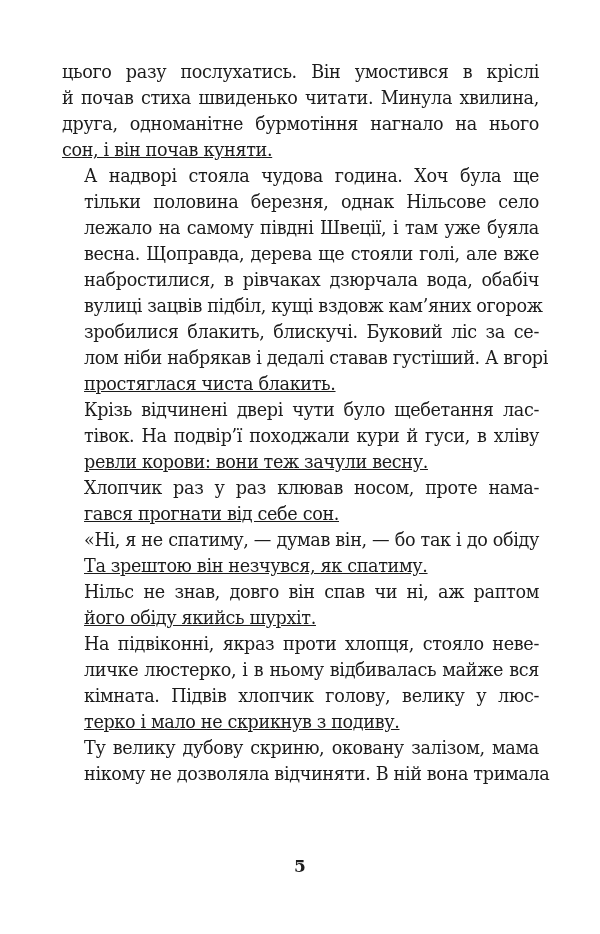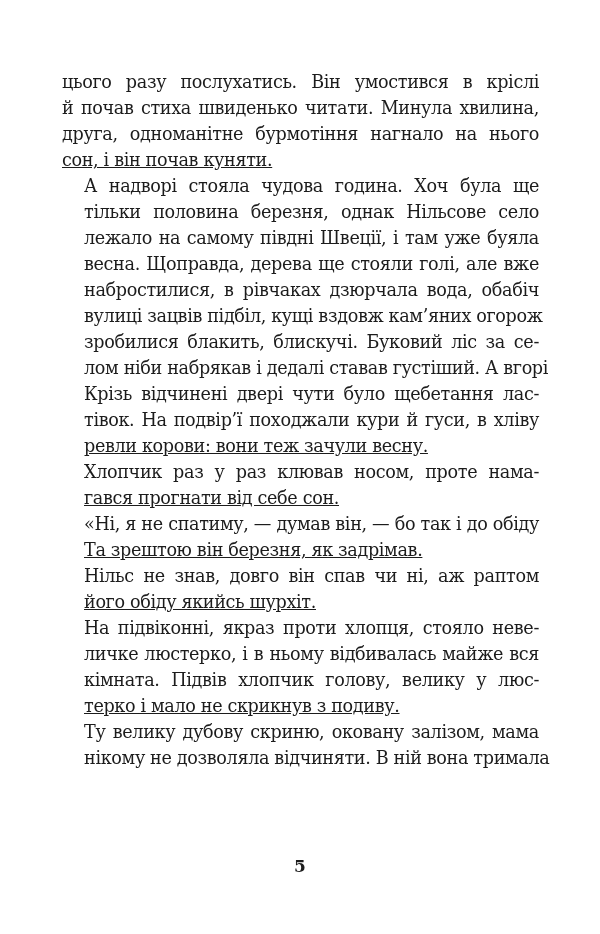--- a/index.html
+++ b/index.html
@@ -1,18 +1,18 @@
 <!DOCTYPE html>
 <html><head>
 <meta charset="utf-8">
 <style>
   html, body { margin: 0; padding: 0; background: #ffffff; }
   body { width: 600px; height: 934px; position: relative; overflow: hidden; }
   .page {
-    position: absolute; left: 62px; top: 69px; width: 477px;
+    position: absolute; left: 62px; top: 59px; width: 477px;
     font-family: "DejaVu Serif", "Liberation Serif", serif;
     font-size: 17.6px; line-height: 26px; color: #1c1c1c;
     letter-spacing: -0.35px;
   }
   .page p { margin: 0; text-align: justify; text-indent: 0; hyphens: manual; }
   .page p.indent { text-indent: 22px; }
   .line { display: block; text-align: justify; text-align-last: justify; white-space: nowrap; }
   .line.last { text-align-last: left; text-decoration: underline; }
   .page-number {
     position: absolute; left: 0; width: 600px; top: 856px; text-align: center;
@@ -32,35 +32,36 @@
   </p>
   <p class="indent">
     <span class="line">А надворі стояла чудова година. Хоч була ще</span>
     <span class="line">тільки половина березня, однак Нільсове село</span>
     <span class="line">лежало на самому півдні Швеції, і там уже буяла</span>
     <span class="line">весна. Щоправда, дерева ще стояли голі, але вже</span>
     <span class="line">набростилися, в рівчаках дзюрчала вода, обабіч</span>
     <span class="line">вулиці зацвів підбіл, кущі вздовж кам’яних огорож</span>
     <span class="line">зробилися блакить, блискучі. Буковий ліс за се-</span>
     <span class="line">лом ніби набрякав і дедалі ставав густіший. А вгорі</span>
+    <span class="line last">простяглася чиста блакить.</span>
   </p>
   <p class="indent">
     <span class="line">Крізь відчинені двері чути було щебетання лас-</span>
     <span class="line">тівок. На подвір’ї походжали кури й гуси, в хліву</span>
     <span class="line last">ревли корови: вони теж зачули весну.</span>
   </p>
   <p class="indent">
     <span class="line">Хлопчик раз у раз клював носом, проте нама-</span>
     <span class="line last">гався прогнати від себе сон.</span>
   </p>
   <p class="indent">
     <span class="line">«Ні, я не спатиму, — думав він, — бо так і до обіду</span>
   </p>
   <p class="indent">
-    <span class="line last">Та зрештою він березня, як задрімав.</span>
+    <span class="line last">Та зрештою він незчувся, як спатиму.</span>
   </p>
   <p class="indent">
     <span class="line">Нільс не знав, довго він спав чи ні, аж раптом</span>
     <span class="line last">його обіду якийсь шурхіт.</span>
   </p>
   <p class="indent">
     <span class="line">На підвіконні, якраз проти хлопця, стояло неве-</span>
     <span class="line">личке люстерко, і в ньому відбивалась майже вся</span>
     <span class="line">кімната. Підвів хлопчик голову, велику у люс-</span>
     <span class="line last">терко і мало не скрикнув з подиву.</span>

